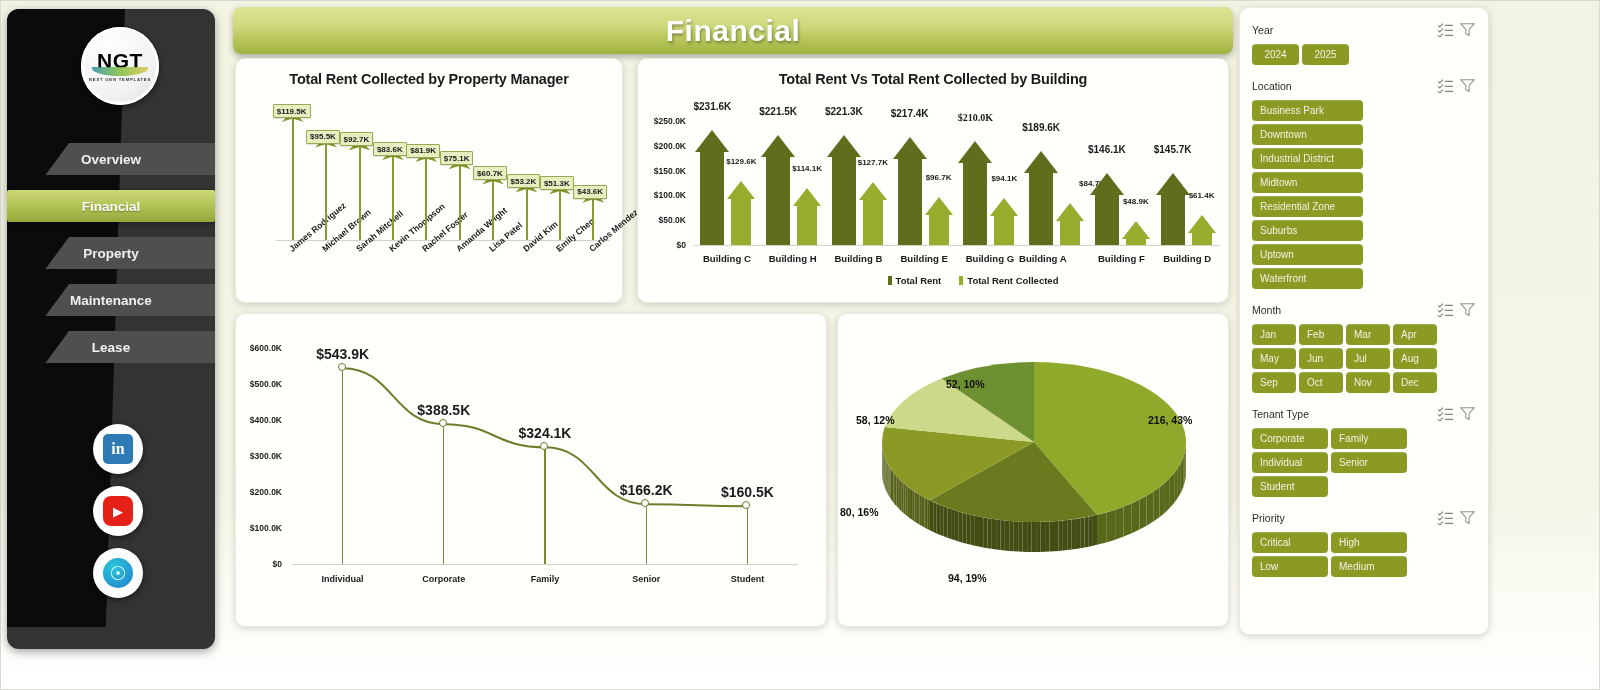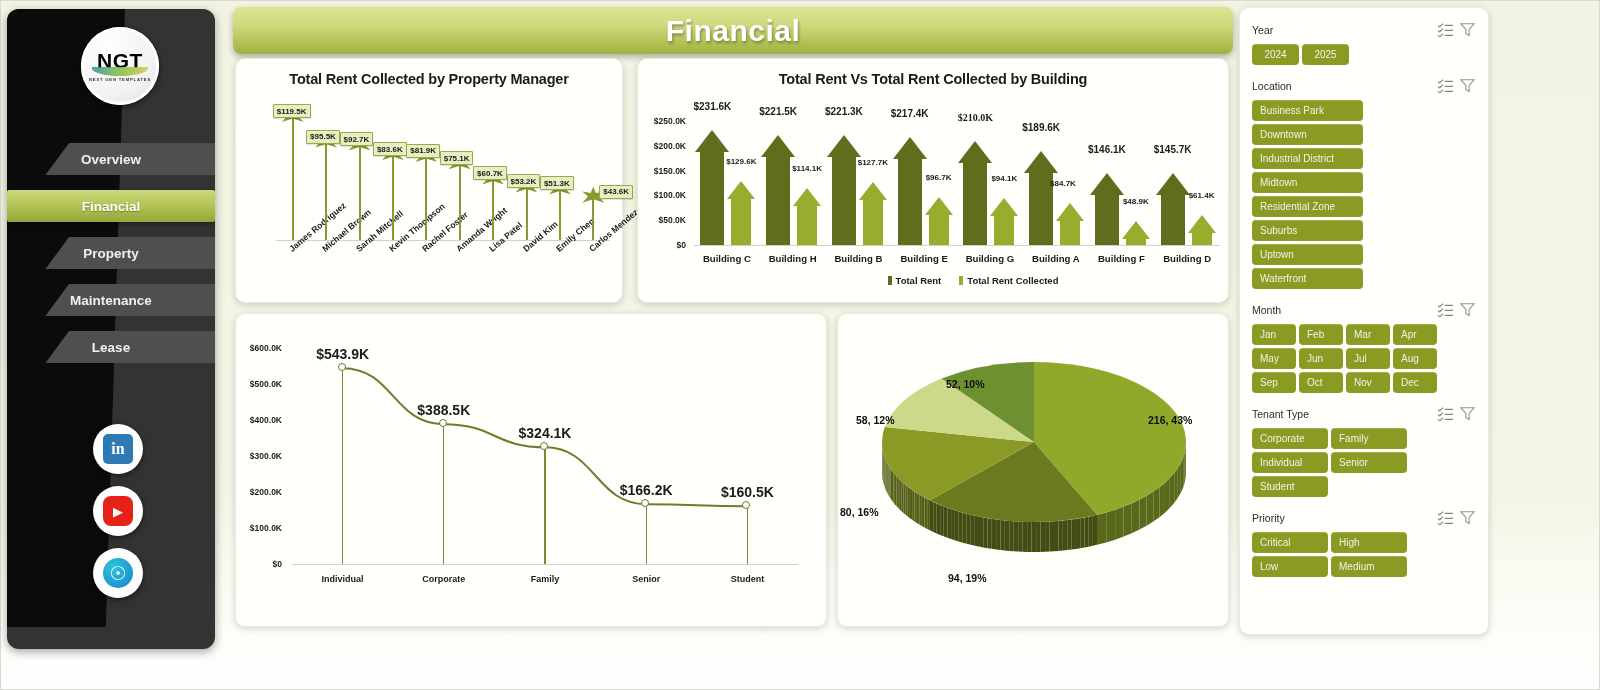--- a/index.html
+++ b/index.html
@@ -275,21 +275,21 @@
         <div class="pm-col" style="left: 289.5px; top: 96.4611px; height: 56.5389px;"></div>
         <div class="pm-burst" style="left: 279.5px; top: 89.4611px;"></div>
         <div class="pm-lbl" style="left: 270.5px; top: 87.4611px;">$53.2K</div>
         <div class="pm-xlabel" style="left: 284.5px; top: 159px;">David Kim</div>
         <div class="pm-col" style="left: 322.9px; top: 98.4803px; height: 54.5197px;"></div>
         <div class="pm-burst" style="left: 312.9px; top: 91.4803px;"></div>
         <div class="pm-lbl" style="left: 303.9px; top: 89.4803px;">$51.3K</div>
         <div class="pm-xlabel" style="left: 317.9px; top: 159px;">Emily Chen</div>
         <div class="pm-col" style="left: 356.3px; top: 106.664px; height: 46.3364px;"></div>
         <div class="pm-burst" style="left: 346.3px; top: 99.6636px;"></div>
-        <div class="pm-lbl" style="left: 337.3px; top: 97.6636px; margin-left: 26px;">$43.6K</div>
+        <div class="pm-lbl" style="left: 337.3px; top: 97.6636px;">$43.6K</div>
         <div class="pm-xlabel" style="left: 351.3px; top: 159px;">Carlos Mendez</div>
       </div>
   </div>
 
   <div class="card" id="card-bld">
     <div class="card-title">Total Rent Vs Total Rent Collected by Building</div>
     <div class="chart-area" id="bld-area" style="height:215px;">
         <div class="ytick" style="left: 0px; top: 153px; width: 48px;">$0</div>
         <div class="ytick" style="left: 0px; top: 128.2px; width: 48px;">$50.0K</div>
         <div class="ytick" style="left: 0px; top: 103.4px; width: 48px;">$100.0K</div>
@@ -354,22 +354,22 @@
         <div class="bld-xtick" style="left: 319px; top: 166px; width: 65.75px;">Building G</div>
         <div class="arrowbar" style="left: 386.16px; top: 63.9584px; width: 34px; height: 94.0416px;">
           <div class="shaft" style="width: 24px; height: 72.0416px; background: rgb(95, 110, 28);"></div>
           <div class="head" style="border-left-width: 17px; border-right-width: 17px; border-bottom: 22px solid rgb(95, 110, 28);"></div>
         </div>
         <div class="bld-lbl" style="left: 369.16px; top: 34.9584px; width: 68px;">$189.6K</div>
         <div class="arrowbar" style="left: 418.09px; top: 115.989px; width: 28px; height: 42.0112px;">
           <div class="shaft" style="width: 20px; height: 24.0112px; background: rgb(151, 173, 46);"></div>
           <div class="head" style="border-left-width: 14px; border-right-width: 14px; border-bottom: 18px solid rgb(151, 173, 46);"></div>
         </div>
-        <div class="bld-lbl small" style="left: 391px; top: 91.9888px; width: 68px;">$84.7K</div>
-        <div class="bld-xtick" style="left: 385px; top: 166px; width: 65.75px;">Building A</div>
+        <div class="bld-lbl small" style="left: 420px; top: 91.9888px; width: 68px;">$84.7K</div>
+        <div class="bld-xtick" style="left: 372px; top: 166px; width: 65.75px;">Building A</div>
         <div class="arrowbar" style="left: 451.91px; top: 85.5344px; width: 34px; height: 72.4656px;">
           <div class="shaft" style="width: 24px; height: 50.4656px; background: rgb(95, 110, 28);"></div>
           <div class="head" style="border-left-width: 17px; border-right-width: 17px; border-bottom: 22px solid rgb(95, 110, 28);"></div>
         </div>
         <div class="bld-lbl" style="left: 434.91px; top: 56.5344px; width: 68px;">$146.1K</div>
         <div class="arrowbar" style="left: 483.84px; top: 133.746px; width: 28px; height: 24.2544px;">
           <div class="shaft" style="width: 20px; height: 6.2544px; background: rgb(151, 173, 46);"></div>
           <div class="head" style="border-left-width: 14px; border-right-width: 14px; border-bottom: 18px solid rgb(151, 173, 46);"></div>
         </div>
         <div class="bld-lbl small" style="left: 463.84px; top: 109.746px; width: 68px;">$48.9K</div>

